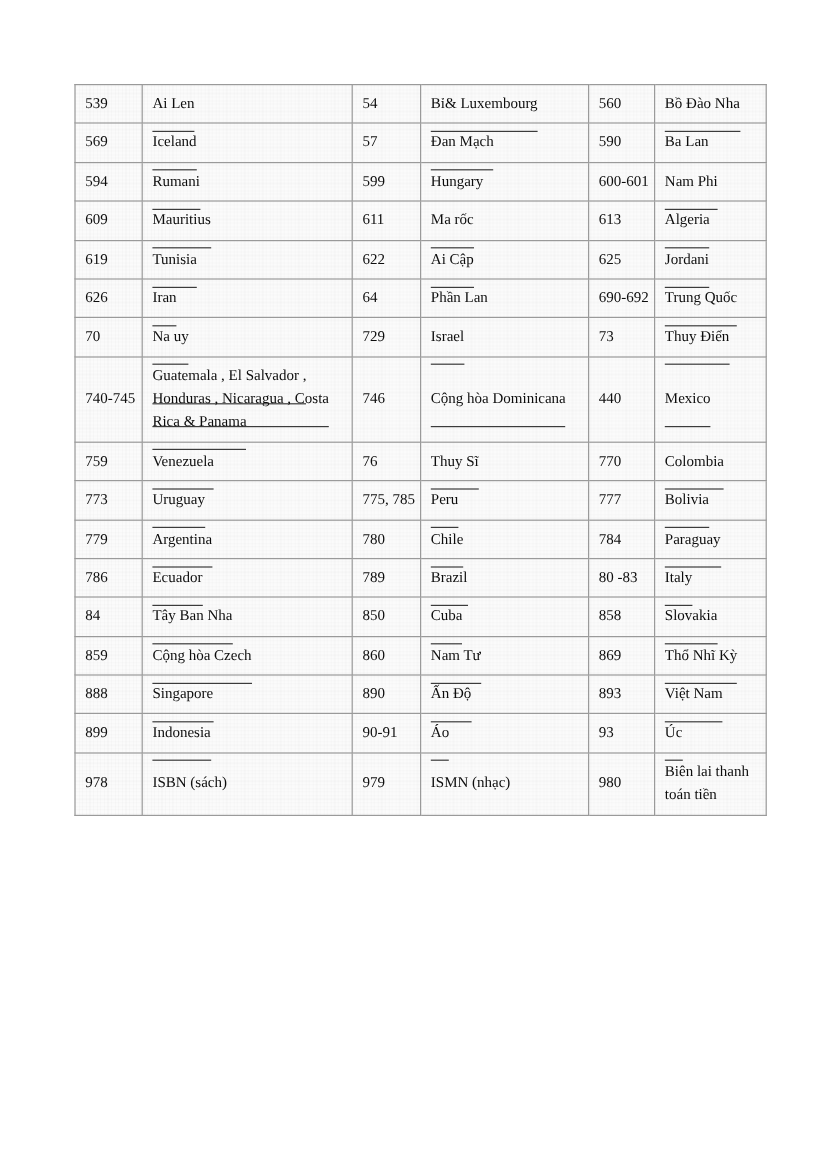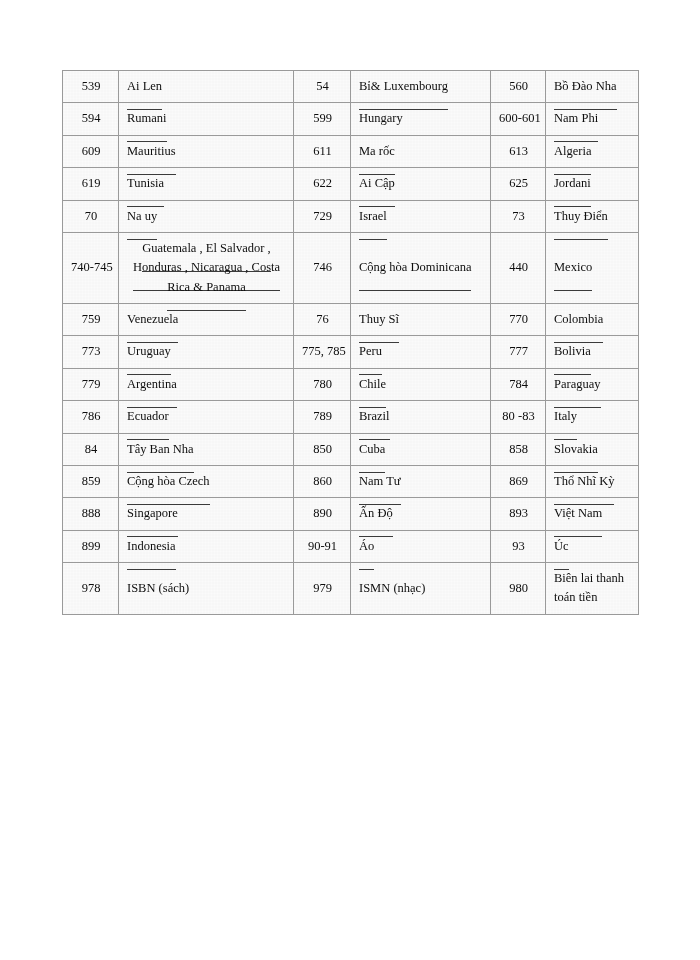--- a/index.html
+++ b/index.html
@@ -51,38 +51,37 @@
   }
 
   
   col.c-code1 { width: 56px; }
   col.c-name1 { width: 175px; }
   col.c-code2 { width: 57px; }
   col.c-name2 { width: 140px; }
   col.c-code3 { width: 55px; }
   col.c-name3 { width: 93px; }
 
-  td.code { white-space: nowrap; text-align: center; }
+  td.code { white-space: nowrap; }
 
   
   span.u {
     border-bottom: 1px solid #3b3b3b;
     padding-bottom: 16px;
     display: inline;
   }
   span.nu { display: inline; }
 
   td.tall { height: 74px; }
   td.tall2 { height: 60px; }
 
   td.multiline {
     line-height: 2.0;
     padding-top: 5px;
     padding-bottom: 5px;
-    text-align: center;
   }
 
   td.justify {
     text-align: justify;
     text-align-last: left;
     line-height: 2.0;
   }
 
   td.indent-cell { padding-left: 14px; }
 </style>
@@ -103,20 +102,28 @@
       <tbody>
           <tr>
             <td class="code">539</td>
             <td class="name"><span class="u">Ai Len</span></td>
             <td class="code">54</td>
             <td class="name indent-cell"><span class="u">Bỉ&amp; Luxembourg </span></td>
             <td class="code">560</td>
             <td class="name"><span class="u">Bồ Đào Nha</span></td>
           </tr>
           <tr>
+            <td class="code">569</td>
+            <td class="name"><span class="u">Iceland </span></td>
+            <td class="code">57</td>
+            <td class="name"><span class="u">Đan Mạch</span></td>
+            <td class="code">590</td>
+            <td class="name"><span class="nu">Ba Lan</span></td>
+          </tr>
+          <tr>
             <td class="code">594</td>
             <td class="name"><span class="u">Rumani </span></td>
             <td class="code">599</td>
             <td class="name"><span class="nu">Hungary</span></td>
             <td class="code">600-601</td>
             <td class="name"><span class="u">Nam Phi</span></td>
           </tr>
           <tr>
             <td class="code">609</td>
             <td class="name"><span class="u">Mauritius </span></td>
@@ -127,20 +134,28 @@
           </tr>
           <tr>
             <td class="code">619</td>
             <td class="name"><span class="u">Tunisia </span></td>
             <td class="code">622</td>
             <td class="name"><span class="u">Ai Cập</span></td>
             <td class="code">625</td>
             <td class="name"><span class="u">Jordani </span></td>
           </tr>
           <tr>
+            <td class="code">626</td>
+            <td class="name"><span class="u">Iran </span></td>
+            <td class="code">64</td>
+            <td class="name"><span class="nu">Phần Lan</span></td>
+            <td class="code">690-692</td>
+            <td class="name"><span class="u">Trung  Quốc</span></td>
+          </tr>
+          <tr>
             <td class="code">70</td>
             <td class="name"><span class="u">Na uy </span></td>
             <td class="code">729</td>
             <td class="name"><span class="u">Israel</span></td>
             <td class="code">73</td>
             <td class="name"><span class="u">Thuy  Điển</span></td>
           </tr>
           <tr>
             <td class="code tall">740-745</td>
             <td class="name tall multiline"><span class="u">Guatemala , El Salvador ,</span><br><span class="u">Honduras , Nicaragua , Costa </span><br><span class="u">Rica  &amp; Panama</span></td>

